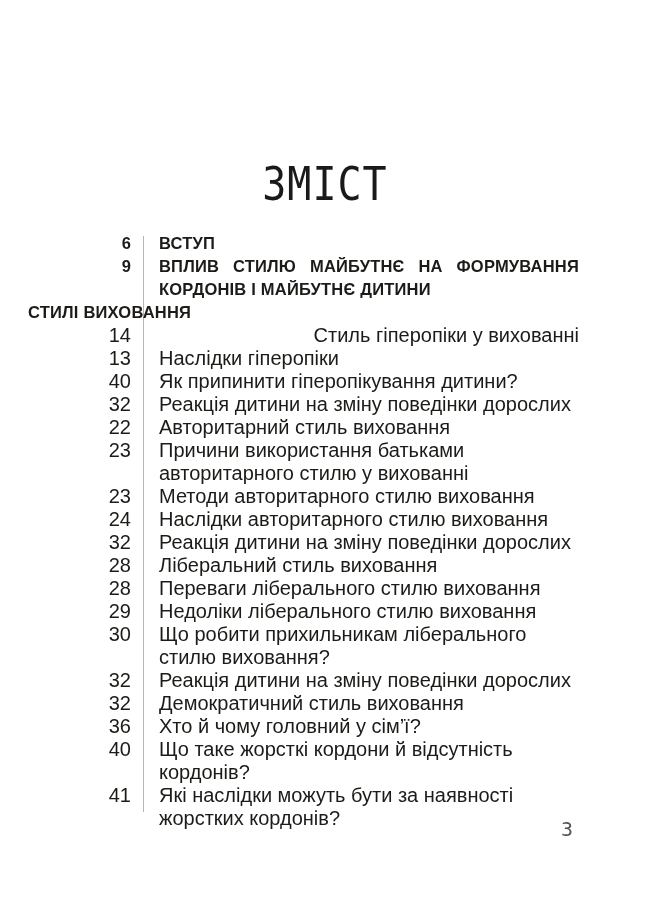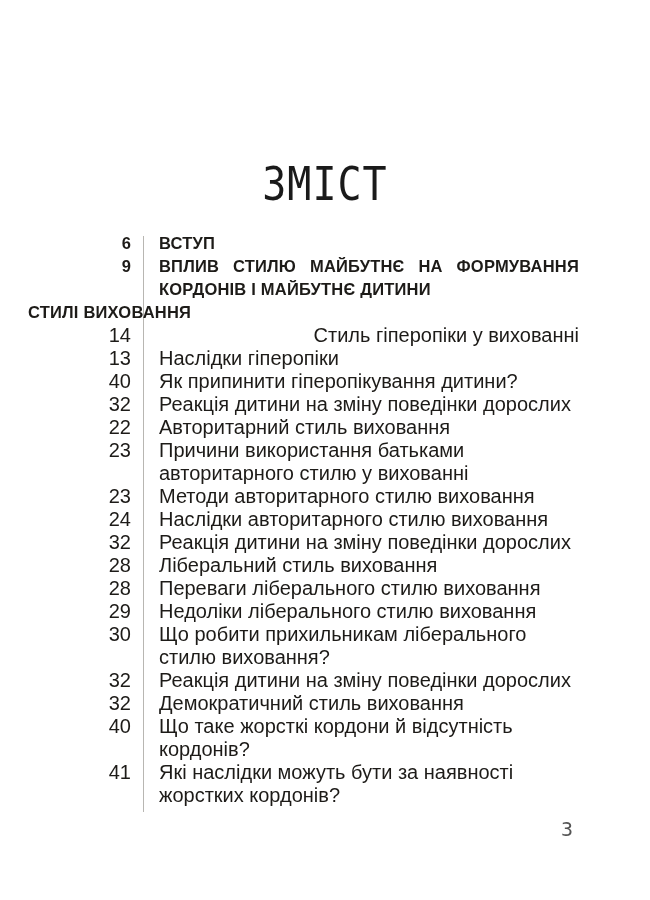--- a/index.html
+++ b/index.html
@@ -197,20 +197,26 @@
         <span style="display: block;">Реакція дитини на зміну поведінки дорослих</span>
       </span>
     </div>
     <div class="toc-row level-2">
       <span class="toc-page">32</span>
       <span class="toc-text">
         <span style="display: block;">Демократичний стиль виховання</span>
       </span>
     </div>
     <div class="toc-row level-2">
+      <span class="toc-page">36</span>
+      <span class="toc-text">
+        <span style="display: block;">Хто й чому головний у сім’ї?</span>
+      </span>
+    </div>
+    <div class="toc-row level-2">
       <span class="toc-page">40</span>
       <span class="toc-text">
         <span style="display: block;">Що таке жорсткі кордони й відсутність кордонів?</span>
       </span>
     </div>
     <div class="toc-row level-2">
       <span class="toc-page">41</span>
       <span class="toc-text">
         <span style="display: block;">Які наслідки можуть бути за наявності</span>
         <span style="display: block;">жорстких кордонів?</span>

